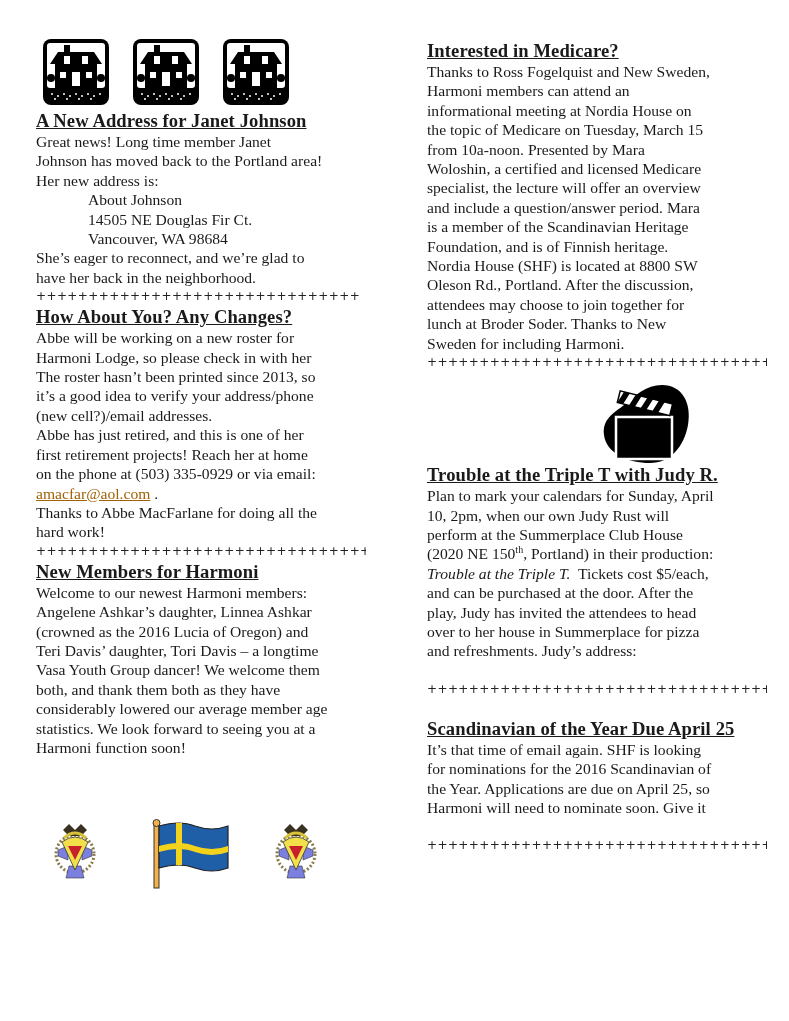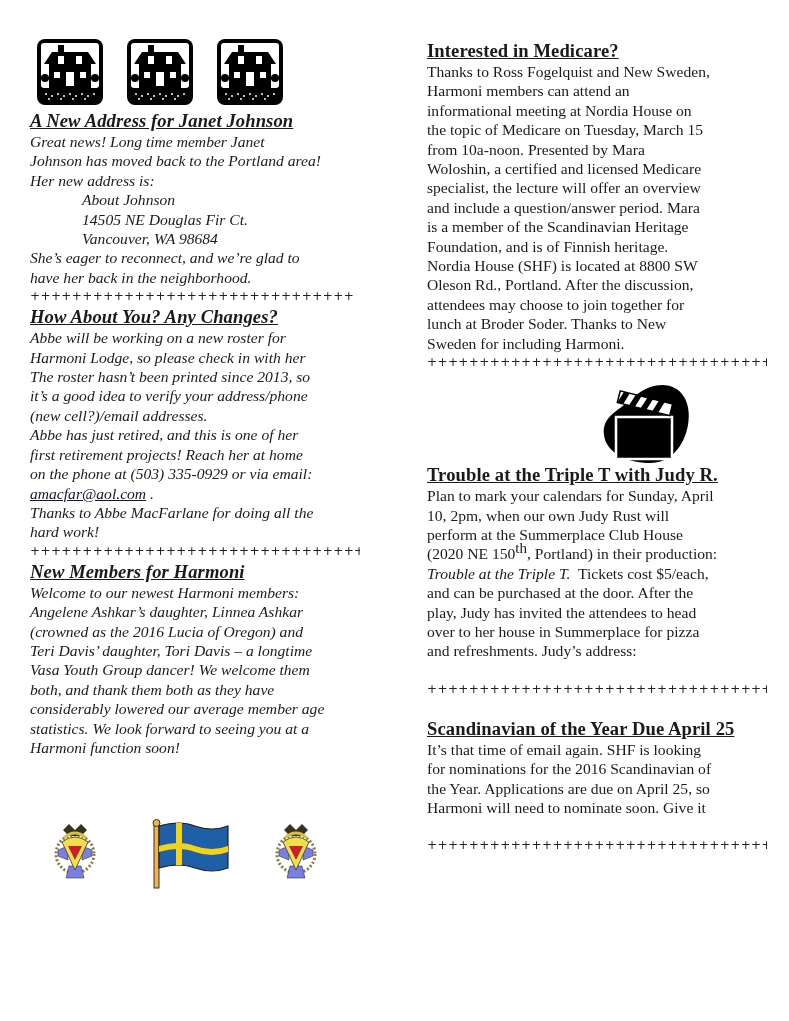--- a/index.html
+++ b/index.html
@@ -2,32 +2,32 @@
 <html><head>
   <meta charset="utf-8">
   <style>
     html, body { margin: 0; padding: 0; background: #ffffff; }
     body {
       width: 789px; height: 1021px; position: relative; overflow: hidden;
       font-family: "Liberation Serif", "DejaVu Serif", serif;
       color: #1a1a1a;
     }
     .col { position: absolute; top: 38px; }
-    .col-left { left: 30px; width: 330px; font-style: italic; }
+    .col-left { left: 36px; width: 330px; }
     .col-right { left: 427px; width: 340px; top: 40px; }
     .p { font-size: 15.6px; line-height: 19.4px; margin: 0; }
     .h { font-size: 18.6px; font-weight: bold; text-decoration: underline; margin: 0; line-height: 22px; letter-spacing: 0.1px; }
     .indent { padding-left: 52px; }
     .sep { font-family: "DejaVu Sans", sans-serif; font-size: 12px; line-height: 19px; letter-spacing: 0.4px; margin: 0; color: #222; white-space: nowrap; overflow: hidden; }
-    .link { color: #0f172a; text-decoration: underline; }
+    .link { color: #a16207; text-decoration: underline; }
     .houses { display: flex; gap: 22px; margin-left: 6px; height: 72px; }
     .house { width: 68px; height: 68px; }
     .emblems { position: absolute; left: 46px; top: 818px; width: 290px; height: 75px; }
     .clap { position: absolute; left: 600px; top: 383px; width: 92px; height: 82px; }
-    sup { font-size: 15px; line-height: 0; }
+    sup { font-size: 10px; line-height: 0; }
     .gap { height: 19px; }
   </style>
 </head>
 <body>
 
 <div class="col col-left">
   <div class="houses">
     <svg class="house" viewBox="0 0 68 68">
       <rect x="1" y="1" width="66" height="66" rx="8" fill="#000"></rect>
       <rect x="5" y="5" width="58" height="45" rx="3" fill="#fff"></rect>

